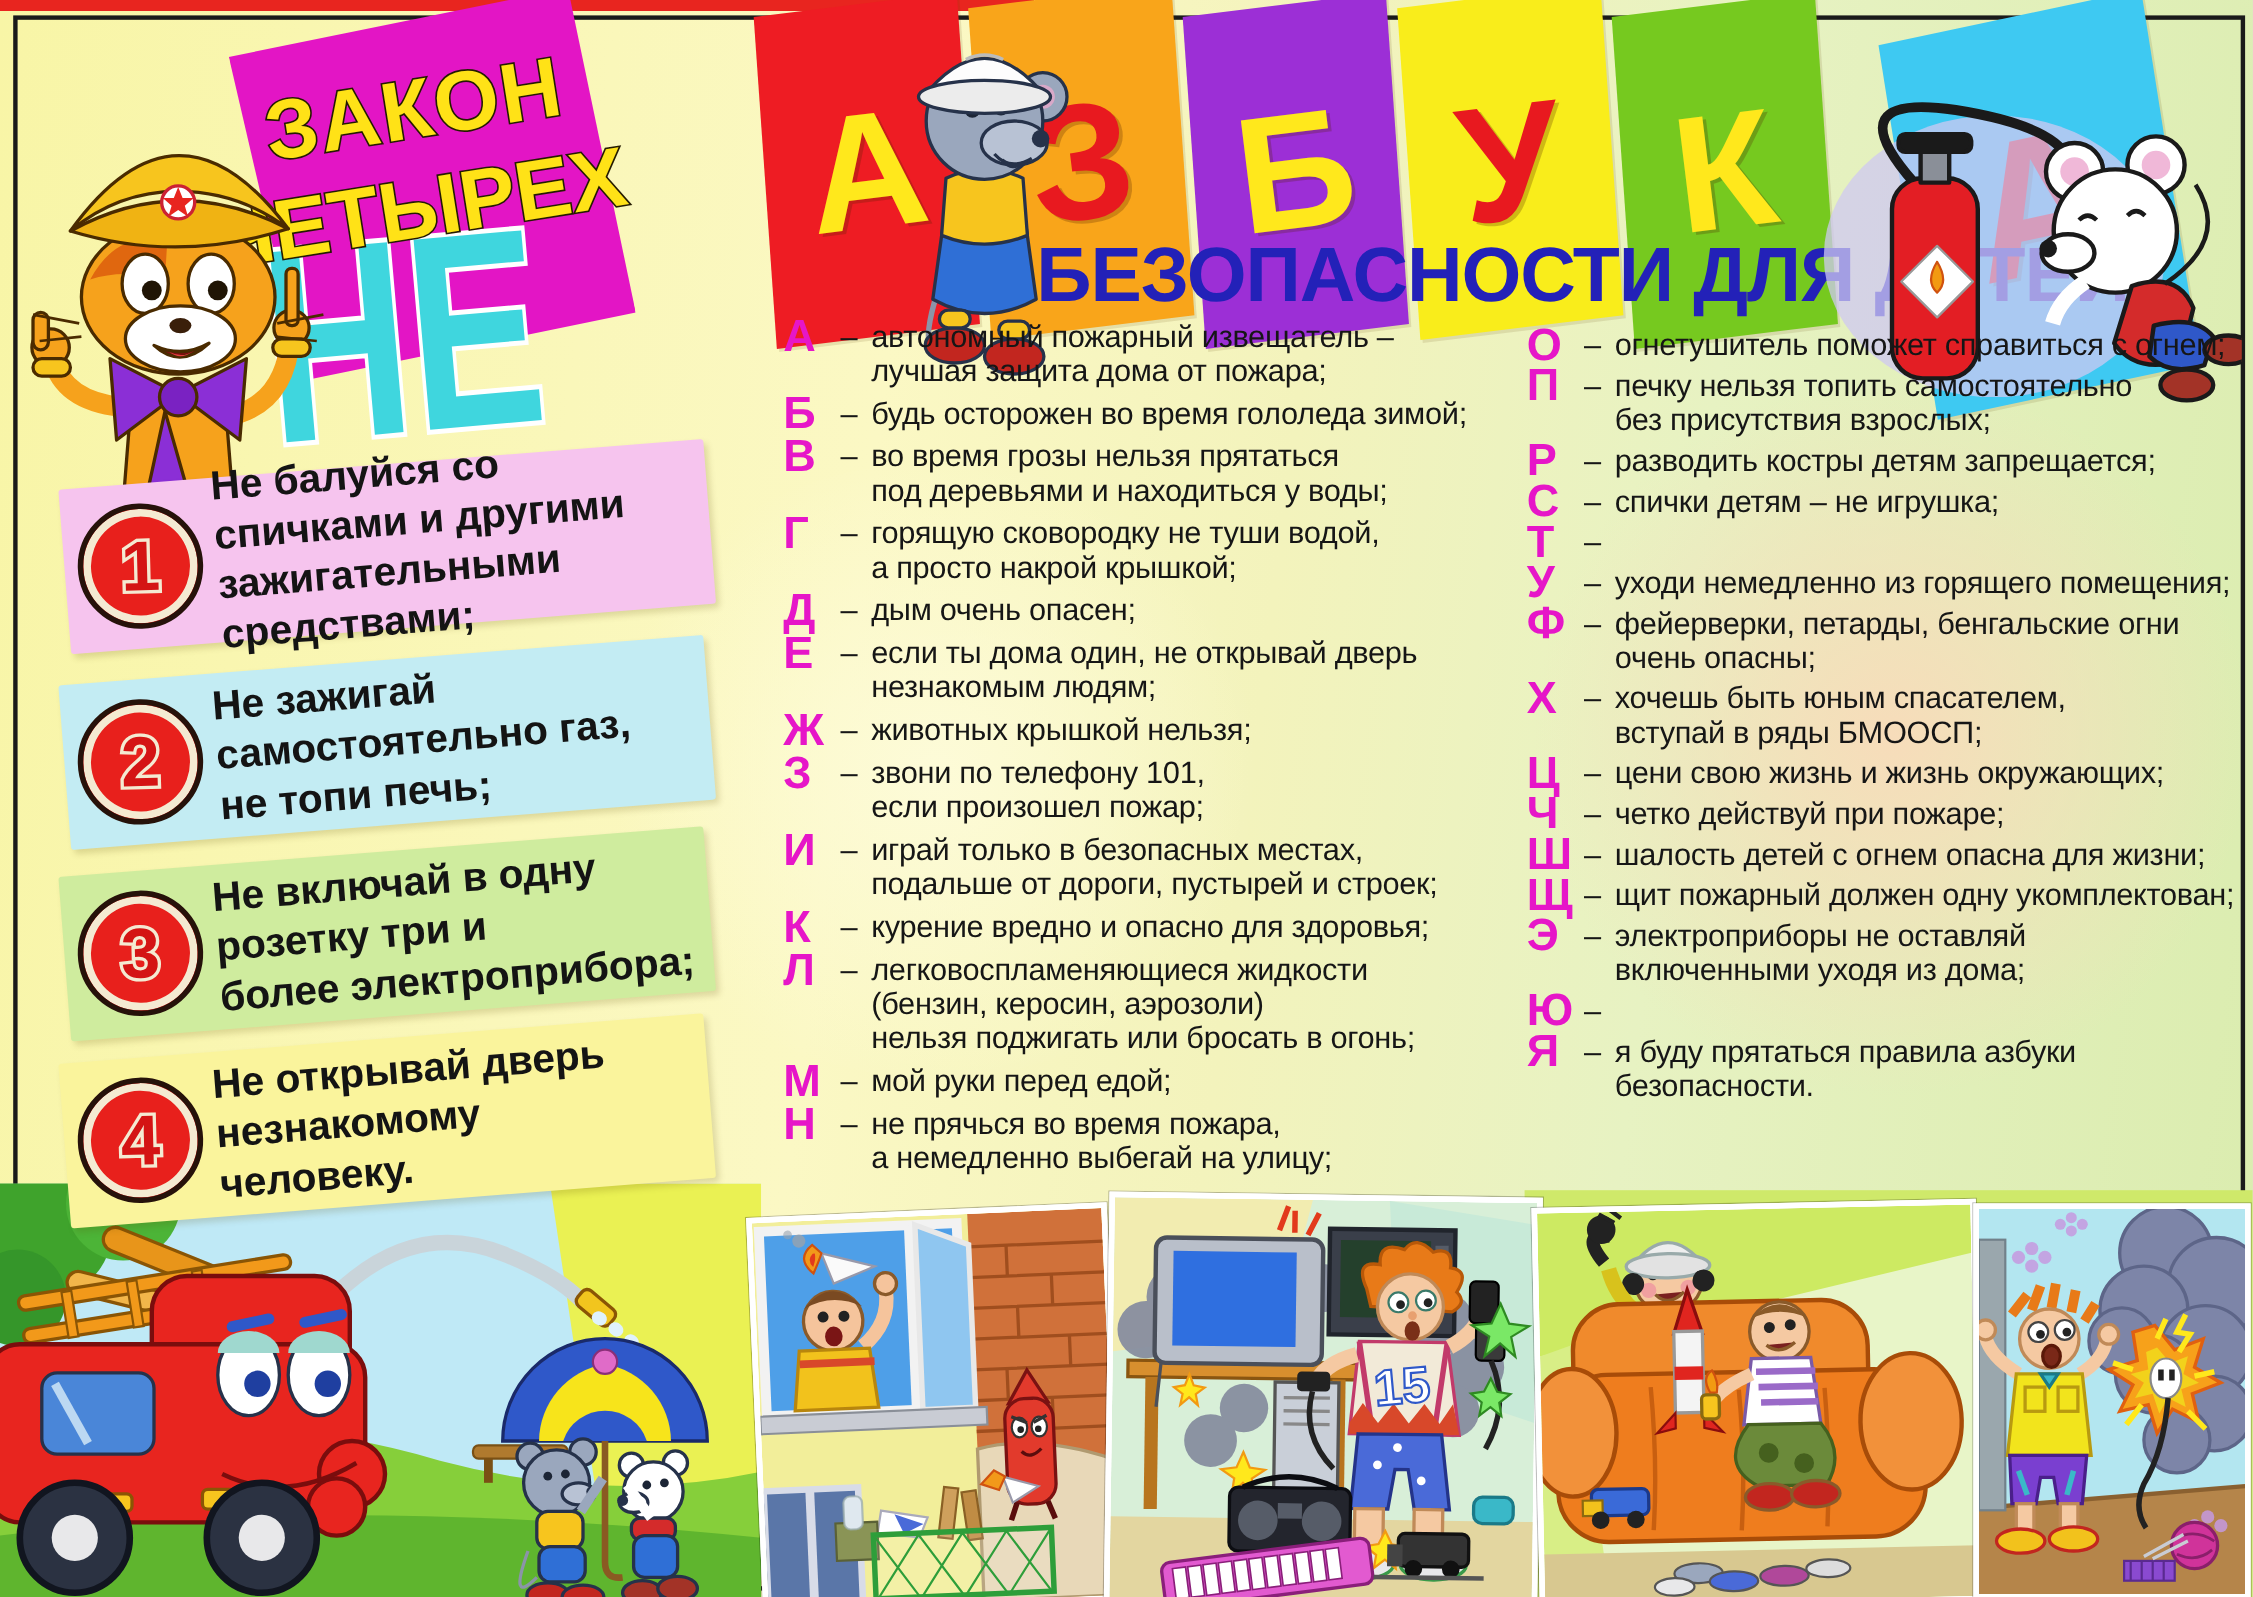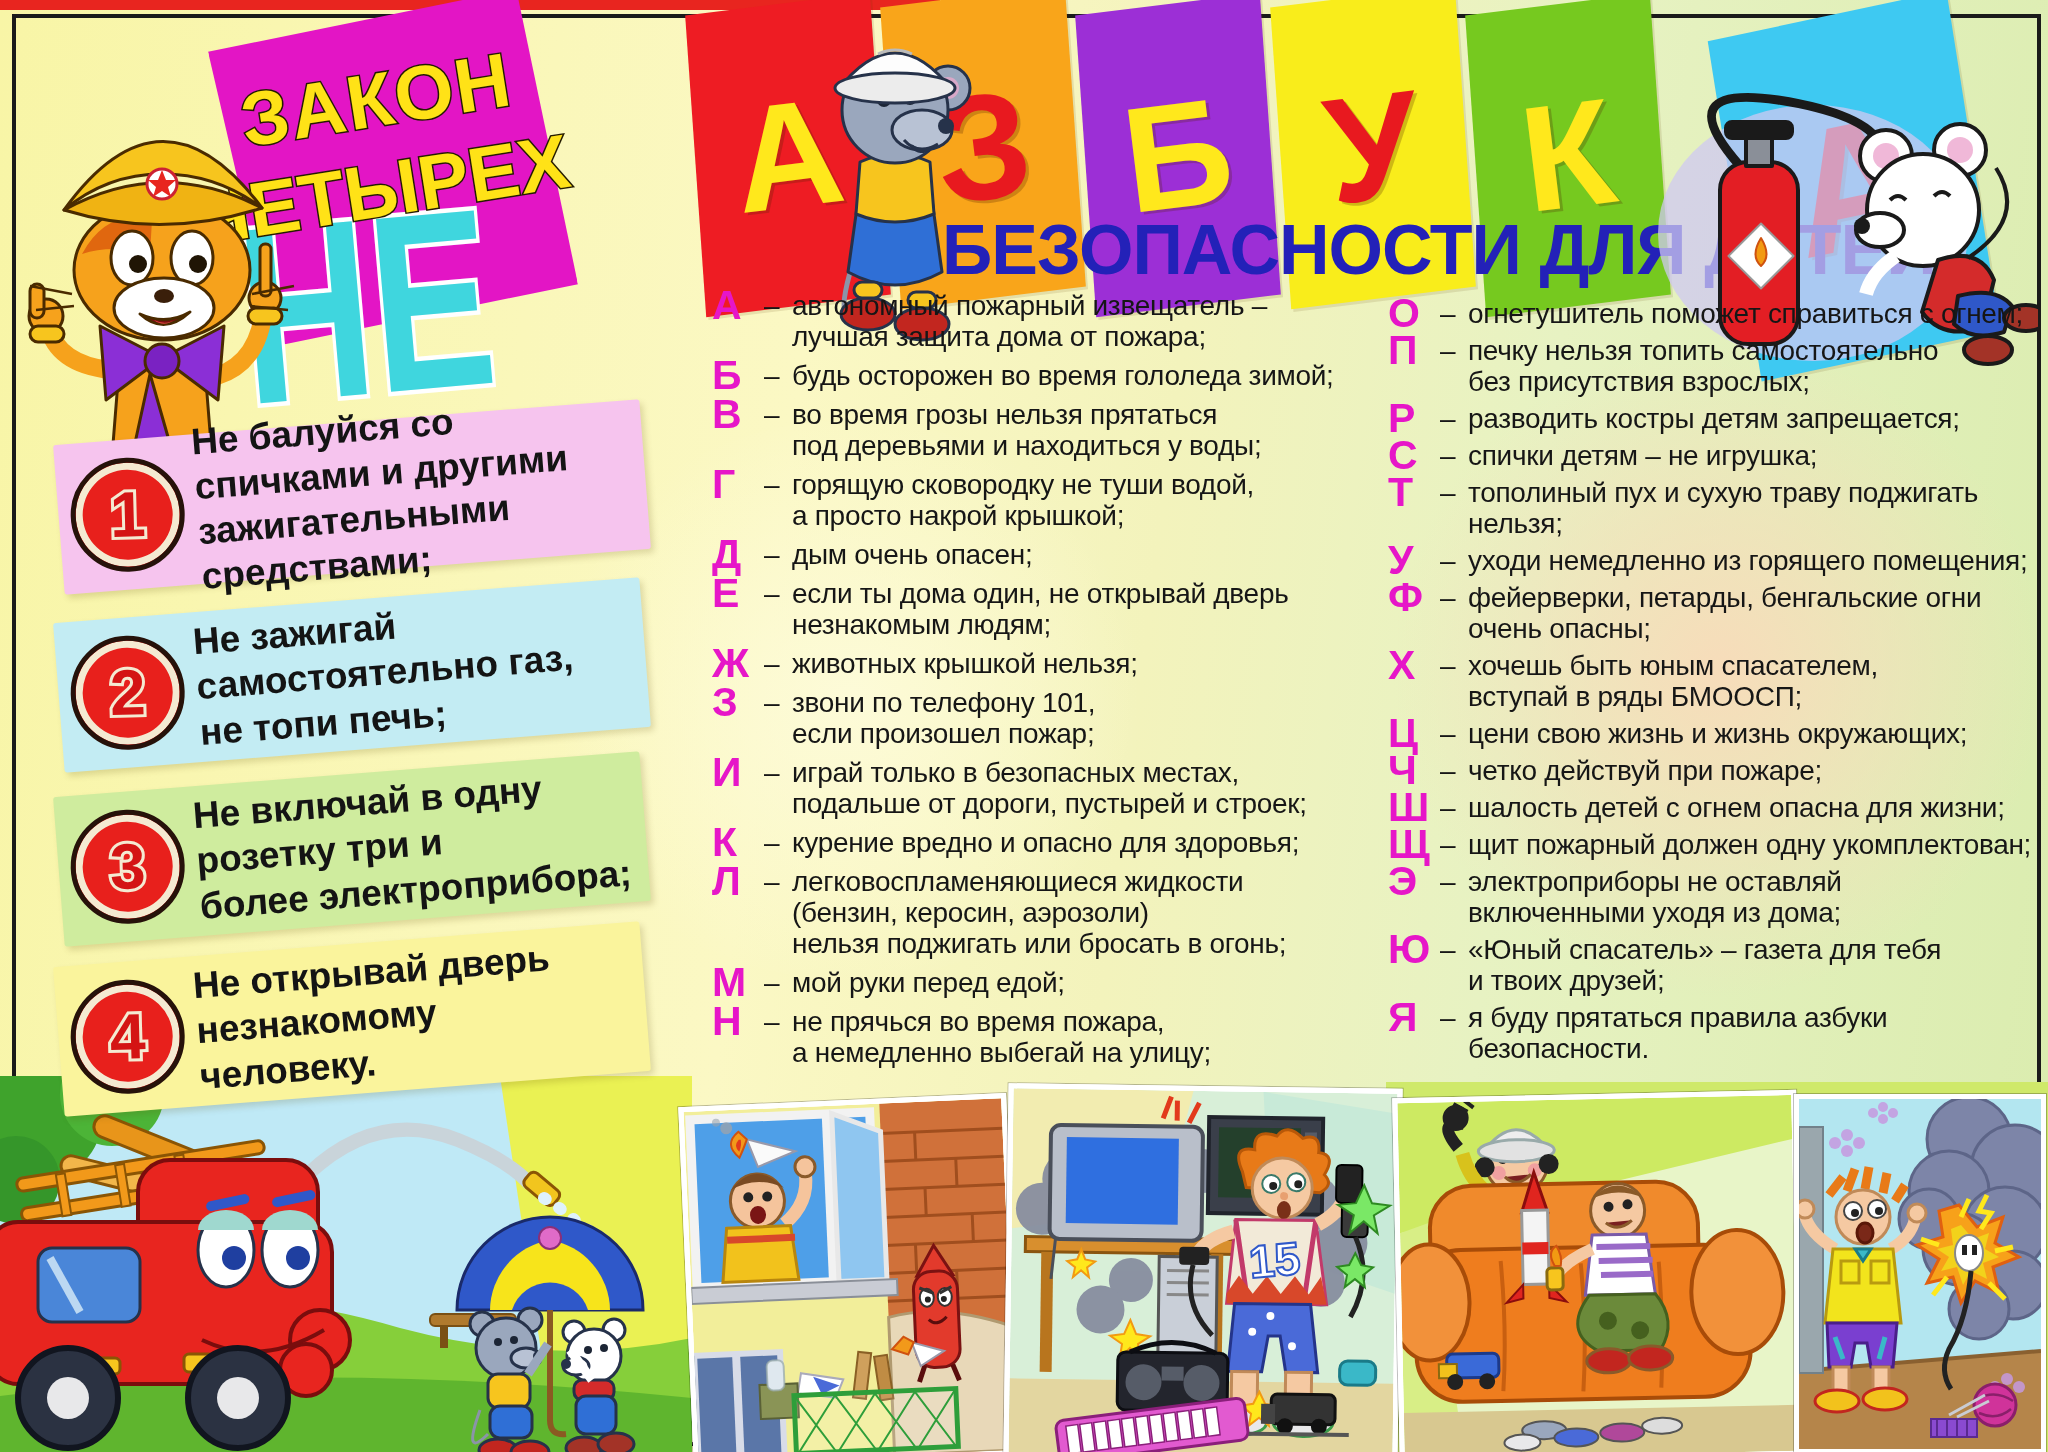--- a/index.html
+++ b/index.html
@@ -362,22 +362,20 @@
 
       <div class="alpha-row">
         <span class="alpha-letter">С</span>
         <span class="alpha-dash">–</span>
         <span class="alpha-text">спички детям – не игрушка;</span>
       </div>
 
       <div class="alpha-row">
         <span class="alpha-letter">Т</span>
         <span class="alpha-dash">–</span>
-        <span class="alpha-text">тополиный пух и сухую траву поджигать
-нельзя;</span>
       </div>
 
       <div class="alpha-row">
         <span class="alpha-letter">У</span>
         <span class="alpha-dash">–</span>
         <span class="alpha-text">уходи немедленно из горящего помещения;</span>
       </div>
 
       <div class="alpha-row">
         <span class="alpha-letter">Ф</span>
@@ -420,22 +418,20 @@
       <div class="alpha-row">
         <span class="alpha-letter">Э</span>
         <span class="alpha-dash">–</span>
         <span class="alpha-text">электроприборы не оставляй
 включенными уходя из дома;</span>
       </div>
 
       <div class="alpha-row">
         <span class="alpha-letter">Ю</span>
         <span class="alpha-dash">–</span>
-        <span class="alpha-text">«Юный спасатель» – газета для тебя
-и твоих друзей;</span>
       </div>
 
       <div class="alpha-row">
         <span class="alpha-letter">Я</span>
         <span class="alpha-dash">–</span>
         <span class="alpha-text">я буду прятаться правила азбуки
 безопасности.</span>
       </div>
     </div>
 

